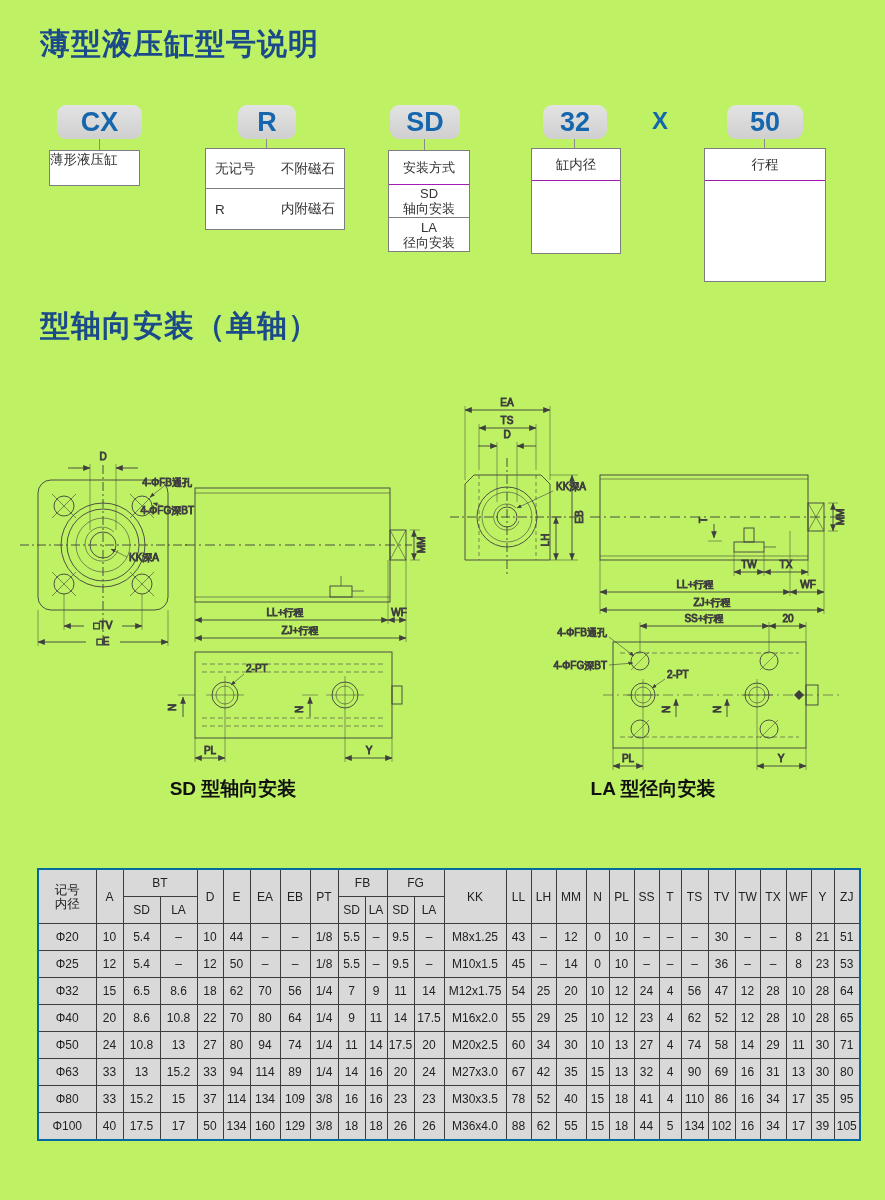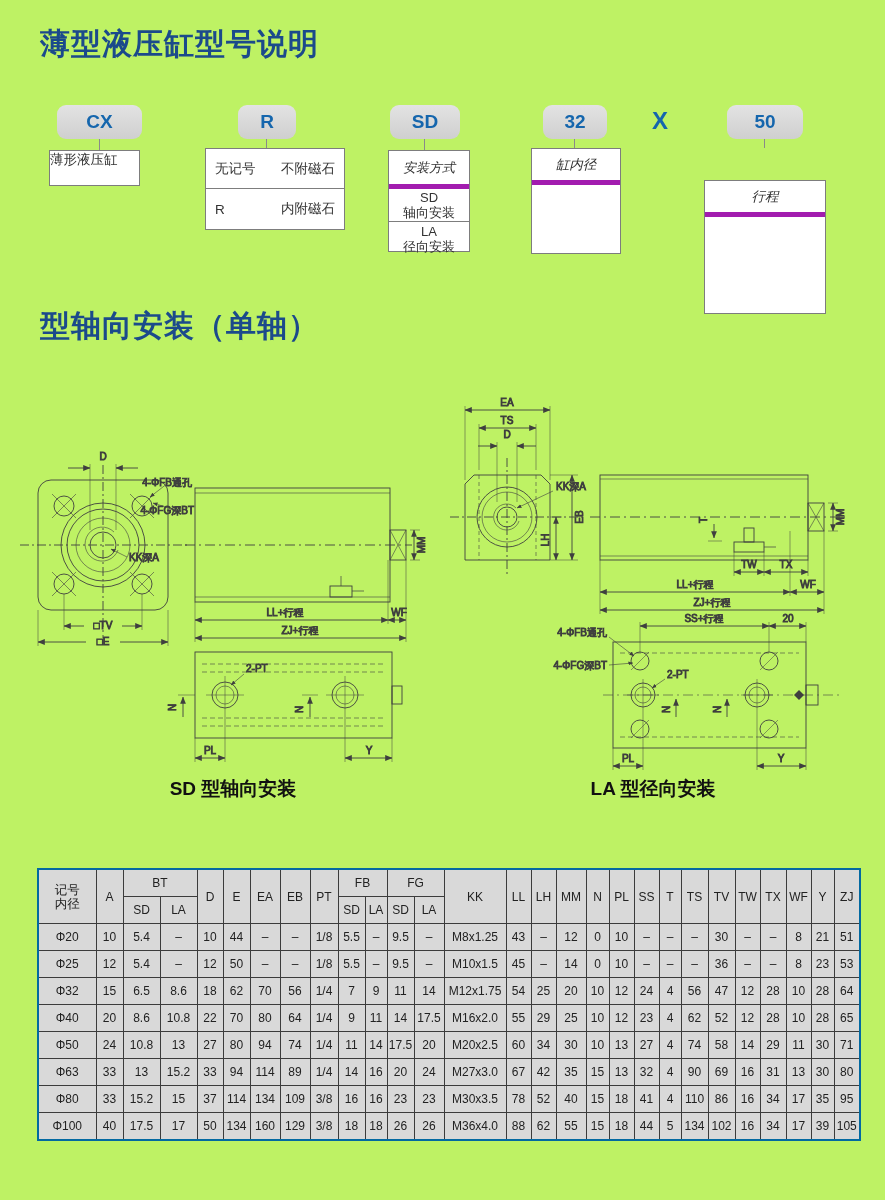--- a/index.html
+++ b/index.html
@@ -5,27 +5,27 @@
   html,body{margin:0;padding:0;background:#fff;}
   .page{position:relative;width:885px;height:1200px;background:#bef264;overflow:hidden;
         font-family:"Liberation Sans","DejaVu Sans",sans-serif;color:#222;}
   .sec-title{position:absolute;left:40px;margin:0;font-size:30px;font-weight:bold;
              color:#1b4a8b;letter-spacing:1px;}
   #title1{top:24px;}
   #title2{top:306px;}
   
   .tag{position:absolute;height:34px;border-radius:9px;
        background:linear-gradient(#e3e3e3,#cfcfcf);
-       color:#1566ad;font-weight:bold;font-size:19px;
+       color:#1566ad;font-weight:bold;font-size:27px;
        display:flex;align-items:center;justify-content:center;}
   .xsep{position:absolute;color:#1566ad;font-weight:bold;font-size:24px;}
   .conn{position:absolute;width:1px;background:#8a8a8a;}
   .mbox{position:absolute;border:1px solid #7d7d7d;background:#fff;box-sizing:border-box;
         font-size:13.5px;color:#333;}
-  .mbox .hd{display:flex;align-items:center;justify-content:center;border-bottom:5px solid #a21caf;font-style:italic;}
+  .mbox .hd{display:flex;align-items:center;justify-content:center;border-bottom:1px solid #a21caf;}
   .rrow{display:flex;justify-content:space-between;align-items:center;padding:0 9px;box-sizing:border-box;}
   .optcell{display:flex;flex-direction:column;align-items:center;justify-content:center;line-height:15px;}
   .mlines{padding:6px 8px;line-height:21px;}
   
   svg text{font-family:"Liberation Sans","DejaVu Sans",sans-serif;font-size:10px;fill:#222;}
   .cap{position:absolute;top:776px;font-size:19px;font-weight:bold;color:#111;text-align:center;}
   #cap-sd{left:128px;width:210px;}
   #cap-la{left:548px;width:210px;}
   
   #dim-table{position:absolute;left:37px;top:868px;border-collapse:collapse;table-layout:fixed;
@@ -78,21 +78,21 @@
       <div class="optcell" style="height:34px;">
         <span>LA</span>
         <span>径向安装</span>
       </div>
     </div>
 
     <div class="mbox" style="left:531px;top:148px;width:90px;height:106px;">
       <div class="hd" style="height:31px;">缸内径</div>
     </div>
 
-    <div class="mbox" style="left:704px;top:148px;width:122px;height:134px;margin-top:32px;">
+    <div class="mbox" style="left:704px;top:148px;width:122px;height:134px;">
       <div class="hd" style="height:31px;">行程</div>
     </div>
   </div>
 
   <h1 id="title2" class="sec-title">型轴向安装（单轴）</h1>
 
   <svg width="885" height="392" viewBox="0 0 885 392" style="position:absolute;left:0;top:380px;" fill="none" stroke="#3f3f3f" stroke-width="0.9">
     <defs>
       <marker id="arr" viewBox="0 0 10 10" refX="9.5" refY="5" markerWidth="8" markerHeight="8" orient="auto-start-reverse">
         <path d="M0,1 L10,5 L0,9 z" fill="#3f3f3f" stroke="none"></path>

